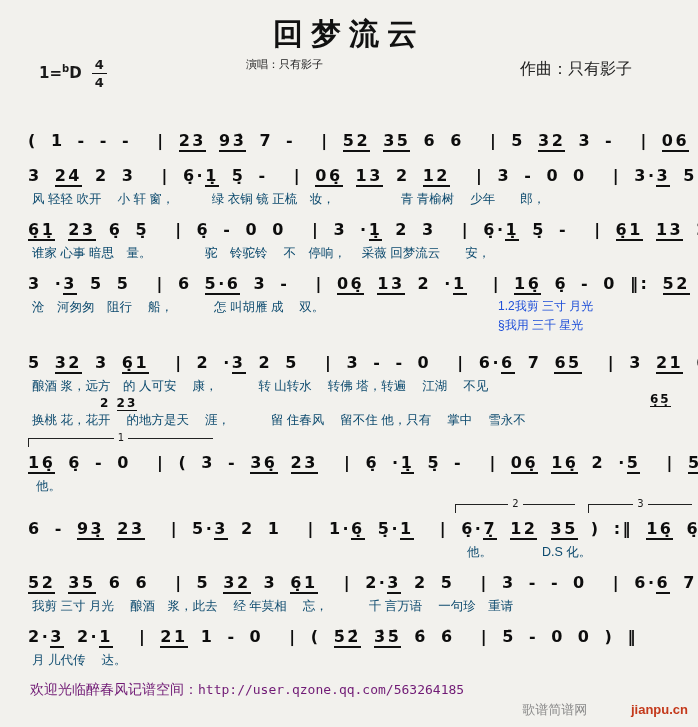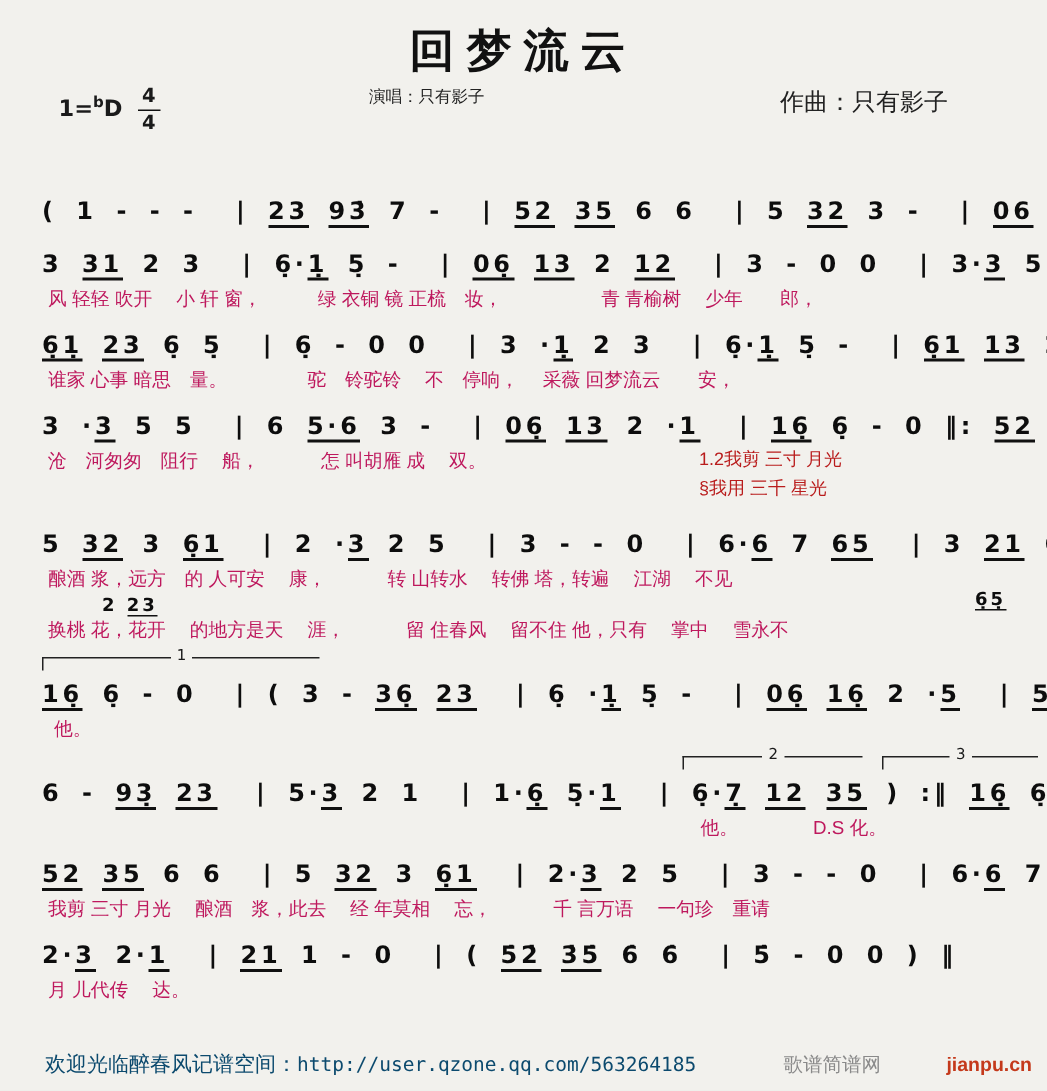--- a/index.html
+++ b/index.html
@@ -24,35 +24,35 @@
   .credit-row { white-space:nowrap; }
   
   .systems { position:relative; padding-top:6px; }
   .system { position:relative; margin-bottom:9px; }
   .notes {
     font:bold 16px "DejaVu Sans",sans-serif; letter-spacing:2.5px; word-spacing:5px;
     white-space:pre; color:#0d0d0d; padding-left:28px; line-height:26px;
   }
   .notes .u { border-bottom:2px solid #111; }
   .lyrics {
-    font:12.5px "Liberation Sans",sans-serif; color:#be185d; white-space:pre;
+    font:12.5px "Liberation Sans",sans-serif; color:#0c4a6e; white-space:pre;
     padding-left:32px; line-height:18px; margin-top:1px;
   }
   .small-notes { font:bold 12px "DejaVu Sans",sans-serif; color:#0d0d0d; letter-spacing:2px; }
   .small-notes .u { border-bottom:1.5px solid #111; }
-  .small-lyric { position:absolute; font:12px "Liberation Sans",sans-serif; color:#b91c1c; white-space:pre; }
+  .small-lyric { position:absolute; font:12px "Liberation Sans",sans-serif; color:#1d4ed8; white-space:pre;margin-left:32px; }
   .float-note { position:absolute; white-space:pre; }
   .volta {
     position:absolute; height:9px; border-top:1.3px solid #222; border-left:1.3px solid #222;
     font:10px "DejaVu Sans",sans-serif; text-align:center; line-height:0;
   }
   .volta span { background:#f2f1ed; padding:0 4px; position:relative; top:-1px; }
   
   .footer {
-    position:absolute; left:30px; bottom:8px; font-size:14px; color:#0c4a6e;
+    position:absolute; left:30px; bottom:28px; font-size:14px; color:#701a75;
     font-family:"Liberation Sans",sans-serif;
   }
   .footer .url { font-family:"DejaVu Sans Mono",monospace; font-size:13px; }
   .watermark { position:absolute; right:10px; bottom:8px; font-size:13px; color:#8a8a8a; }
   .watermark .domain { font-weight:bold;padding-left:40px; }
 </style>
 </head>
 <body>
 
 <div class="page" style="background: rgb(242, 241, 237);">
@@ -64,37 +64,37 @@
     <div class="credits">
         <div class="credit-row"><span>作曲：</span><span>只有影子</span></div>
       </div>
   </div>
 
   <div class="systems">
       <div class="system">
         <div class="notes">( 1 - - -  | <span class="u">23</span> <span class="u">93̇</span> 7 -  | <span class="u">52</span> <span class="u">35</span> 6 6  | 5 <span class="u">32</span> 3 -  | <span class="u">06</span>  2 3  | 6 - - - ) |</div>
       </div>
       <div class="system">
-        <div class="notes">3 <span class="u">31</span> 2 3  | 6̣·<span class="u">1̣</span> 5̣ -  | <span class="u">06̣</span> <span class="u">13</span> 2 <span class="u">12</span>  | 3 - 0 0  | 3·<span class="u">3</span> 5 5  | 6  1 -  |</div>
+        <div class="notes">3 <span class="u">24</span> 2 3  | 6̣·<span class="u">1̣</span> 5̣ -  | <span class="u">06̣</span> <span class="u">13</span> 2 <span class="u">12</span>  | 3 - 0 0  | 3·<span class="u">3</span> 5 5  | 6  1 -  |</div>
         <div class="lyrics">风 轻轻 吹开　 小 轩 窗，　　　绿 衣铜 镜 正梳　妆，　　　　　 青 青榆树　 少年　　郎，</div>
       </div>
       <div class="system">
         <div class="notes"><span class="u">6̣1̣</span> <span class="u">23</span> 6̣ 5̣  | 6̣ - 0 0  | 3 ·<span class="u">1̣</span> 2 3  | 6̣·<span class="u">1̣</span> 5̣ -  | <span class="u">6̣1</span> <span class="u">13</span> 2   | 3 - 0 0  |</div>
         <div class="lyrics">谁家 心事 暗思　量。　　　　 驼　铃驼铃　 不　停响，　 采薇 回梦流云　　安，</div>
       </div>
       <div class="system" style="height: 70px;">
         <div class="notes">3 ·<span class="u">3</span> 5 5  | 6 <span class="u">5·6</span> 3 -  | <span class="u">06̣</span> <span class="u">13</span> 2 ·<span class="u">1</span>  | <span class="u">16̣</span> 6̣ - 0 ‖: <span class="u">52</span>  6 6  |</div>
         <div class="lyrics">沧　河匆匆　阻行　 船，　　　 怎 叫胡雁 成　 双。</div>
         <div class="float-note small-lyric" style="left: 466px; top: 27px;">1.2我剪 三寸 月光</div>
         <div class="float-note small-lyric" style="left: 466px; top: 46px; text-align: right;">§我用 三千 星光</div>
       </div>
       <div class="system">
         <div class="notes">5 <span class="u">32</span> 3 <span class="u">6̣1</span>  | 2 ·<span class="u">3</span> 2 5  | 3 - - 0  | 6·<span class="u">6</span> 7 <span class="u">65</span>  | 3 <span class="u">21</span> 6̣   | 2  6̣ 5̣  |</div>
         <div class="lyrics">酿酒 浆，远方　的 人可安　 康，　　　 转 山转水　 转佛 塔，转遍　 江湖　 不见</div>
-        <div class="lyrics small-notes" style="padding-left: 68px;">2 <span class="u">23</span></div>
+        <div class="lyrics small-notes" style="padding-left: 100px;">2 <span class="u">23</span></div>
         <div class="lyrics">换桃 花，花开　 的地方是天　 涯，　　　 留 住春风　 留不住 他，只有　 掌中　 雪永不</div>
         <div class="float-note small-notes" style="left: 650px; top: 42px;"><span class="u">6̣5̣</span></div>
       </div>
       <div class="system">
         <div class="volta" style="left: 28px; width: 185px;"><span>1</span></div>
         <div class="notes" style="padding-top: 12px;"><span class="u">16̣</span> 6̣ - 0  | ( 3 - <span class="u">36̣</span> <span class="u">23</span>  | 6̣ ·<span class="u">1̣</span> 5̣ -  | <span class="u">06̣</span> <span class="u">16̣</span> 2 ·<span class="u">5</span>  | <span class="u">53</span> 3 - -  |</div>
         <div class="lyrics" style="padding-left: 36px;">他。</div>
       </div>
       <div class="system">
         <div class="volta" style="left: 455px; width: 120px;"><span>2</span></div>

